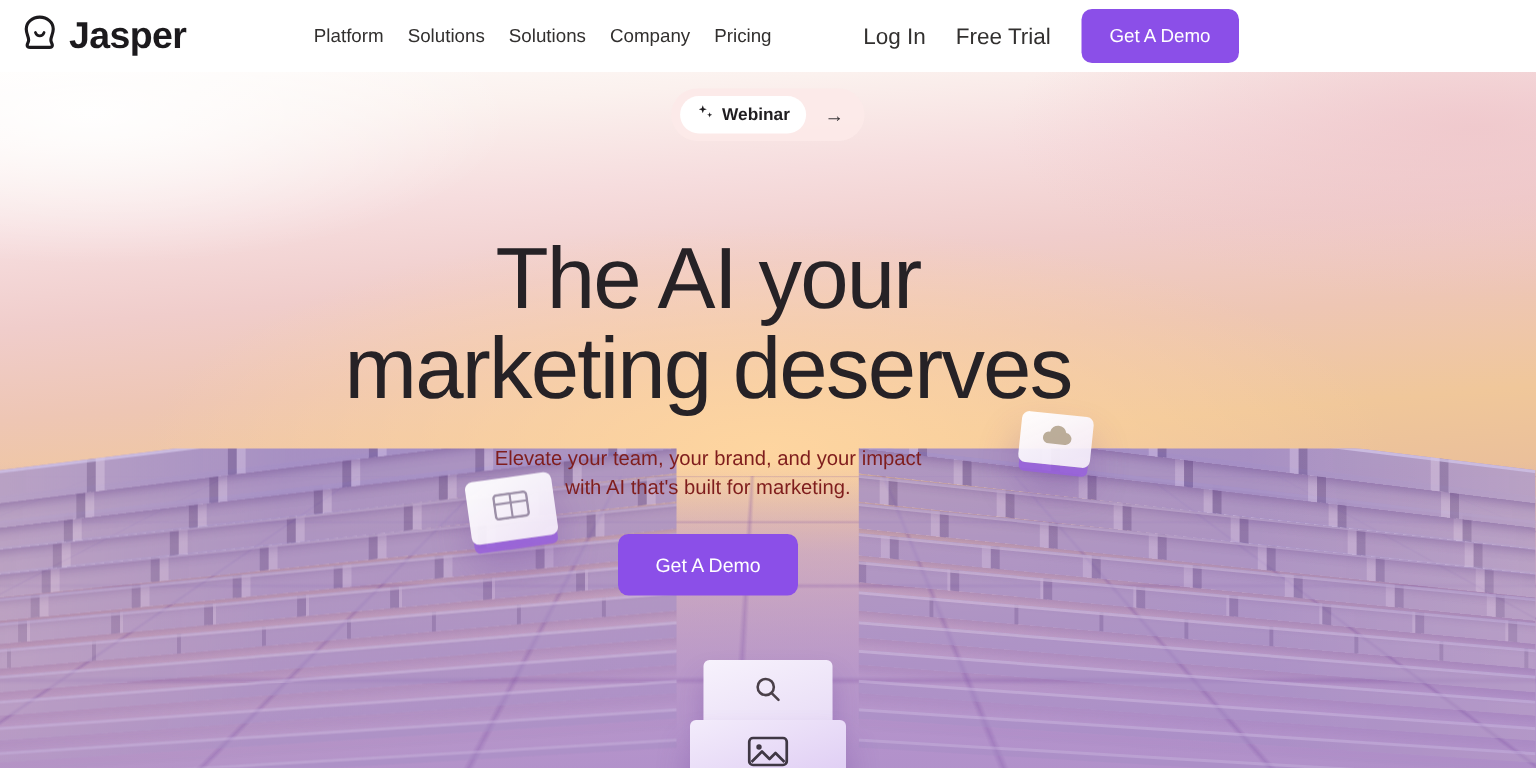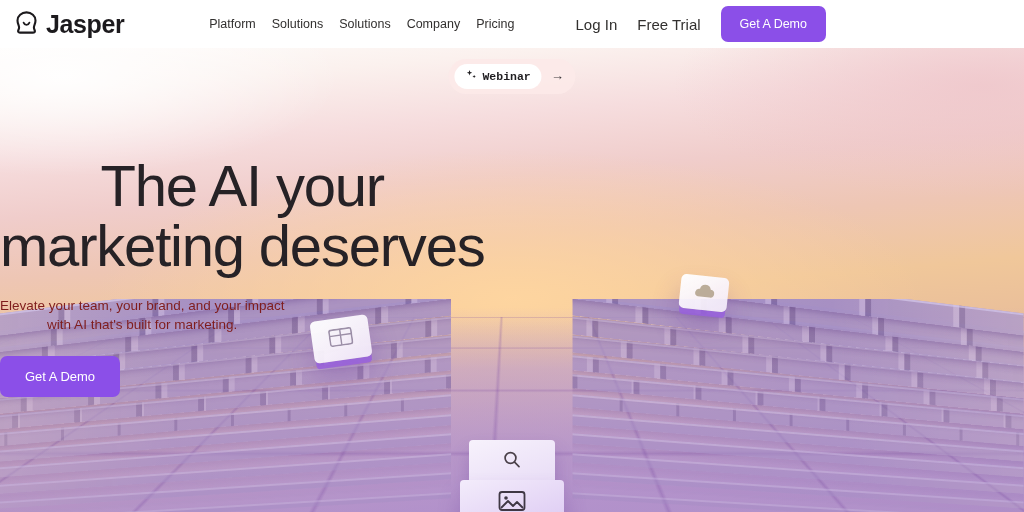--- a/index.html
+++ b/index.html
@@ -119,35 +119,35 @@
     background:#8b4fe8; color:#fff; font-size:12.5px;
     padding:11px 19px; border-radius:7px; border:none; cursor:pointer; white-space:nowrap;
   }
 
   
   .banner{
     position:absolute; top:59px; left:50%; transform:translateX(-50%);
     display:flex; align-items:center; gap:9px;
     background:rgba(252,233,232,0.93);
     border-radius:22px; padding:5px 14px 5px 6px;
-    z-index:25; cursor:pointer; white-space:nowrap;font-family:Liberation Mono, monospace;
+    z-index:25; cursor:pointer; white-space:nowrap;
   }
   .pill{
     display:flex; align-items:center; gap:5px;
     background:#fff; border-radius:16px; padding:5px 11px;
     font-size:11.5px; font-weight:600; color:#1f1d20;
   }
   .banner-txt{ font-size:11.5px; color:#3a3639; }
   .banner-txt b{ font-weight:700; color:#1f1d20; }
   .banner-arrow{ font-size:13px; color:#3a3639; margin-left:3px; }
 
   
   .hero-content{
     position:absolute; top:48px; left:0; width:944px;
-    display:flex; flex-direction:column; align-items:flex-start; z-index:20;
+    display:flex; flex-direction:column; align-items:center; z-index:20;
     pointer-events:none;
   }
   .hero-content > *{ pointer-events:auto; }
   h1{
     margin-top:108px;
     font-size:58px; line-height:1.04; font-weight:500;
     color:#262226; text-align:center; letter-spacing:-1.2px;
   }
   .sub{
     margin-top:19px; font-size:13.5px; line-height:1.45;

